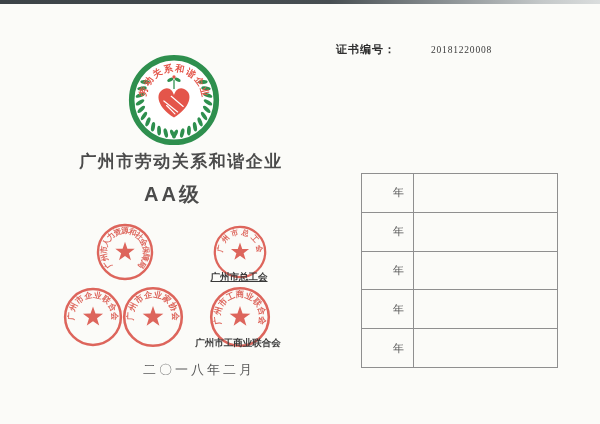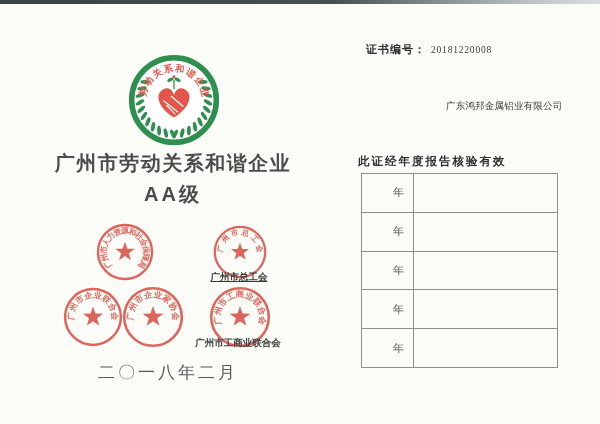--- a/index.html
+++ b/index.html
@@ -8,22 +8,22 @@
     background:#fbfbf8;overflow:hidden;
     font-family:"Liberation Sans","DejaVu Sans",sans-serif;color:#3c3c3c;
   }
   .scan-edge-top{
     position:absolute;left:0;top:0;width:600px;height:4px;
     background:linear-gradient(90deg,#3c4347 0%,#474e52 55%,#8d9396 75%,#c3c7c8 90%,#dadddd 100%);
   }
   
   .emblem{position:absolute;left:128px;top:54px;width:92px;height:92px;}
   .title-line1{
-    position:absolute;left:28px;top:150px;width:290px;text-align:center;
-    font-size:20px;font-weight:600;letter-spacing:1.5px;color:#4b4b4b;white-space:nowrap;
+    position:absolute;left:36px;top:150px;width:290px;text-align:center;
+    font-size:17px;font-weight:600;letter-spacing:1.5px;color:#4b4b4b;white-space:nowrap;
   }
   .title-line2{
     position:absolute;left:28px;top:181px;width:290px;text-align:center;
     font-size:20px;font-weight:600;letter-spacing:3px;color:#4b4b4b;
   }
   .seal{position:absolute;opacity:.88;mix-blend-mode:multiply;}
   .seal svg{display:block;}
   .seal1{left:95px;top:222px;}
   .seal2{left:212px;top:224px;}
   .seal3{left:62px;top:286px;}
@@ -31,29 +31,29 @@
   .seal5{left:208px;top:285px;}
   .seal-label{
     position:absolute;transform:translateX(-50%);white-space:nowrap;
     font-size:9.5px;font-weight:700;color:#3a3a3a;letter-spacing:0px;
   }
   .lbl1{left:122px;top:271px;}
   .lbl2{left:239px;top:271px;text-decoration:underline;}
   .lbl3{left:125px;top:337px;}
   .lbl4{left:238px;top:337px;}
   .issue-date{
-    position:absolute;left:98px;top:361px;width:145px;text-align:left;
-    font-size:17px;color:#5a5a5a;letter-spacing:3px;white-space:nowrap;
+    position:absolute;left:110px;top:361px;width:145px;text-align:right;
+    font-size:13px;color:#5a5a5a;letter-spacing:3px;white-space:nowrap;
   }
   
   .field-label{
     position:absolute;font-size:11px;font-weight:700;color:#2f2f2f;
     letter-spacing:1px;white-space:nowrap;
   }
-  .num-label{left:366px;top:42px;}
+  .num-label{left:336px;top:42px;}
   .holder-label{left:358px;top:97px;}
   .field-value{
     position:absolute;font-family:"Liberation Serif","DejaVu Serif",serif;
     color:#3a3a3a;white-space:nowrap;
   }
   .num-value{left:431px;top:45px;font-size:9.5px;letter-spacing:0.8px;}
   .holder-value{left:446px;top:100px;font-size:9.5px;letter-spacing:0.2px;}
   .verify-title{
     position:absolute;left:358px;top:154px;font-size:11.5px;font-weight:700;
     color:#2f2f2f;letter-spacing:2px;white-space:nowrap;
@@ -198,23 +198,21 @@
     </div>
 
   <div class="seal-label lbl2">广州市总工会</div>
   <div class="seal-label lbl4">广州市工商业联合会</div>
 
   <div class="issue-date">二〇一八年二月</div>
 
   <div class="field-label num-label">证书编号：</div>
   <div class="field-value num-value">20181220008</div>
 
-  <div class="field-value holder-value">广东鸿邦金属铝业有限公司</div>
-
-  <div class="verify-title">此证经年度报告核验有效</div>
+
 
   <div class="verify-table">
     <div class="trow">
       <div class="tcell-year">年</div>
       <div class="tcell-blank"></div>
     </div>
     <div class="trow">
       <div class="tcell-year">年</div>
       <div class="tcell-blank"></div>
     </div>

